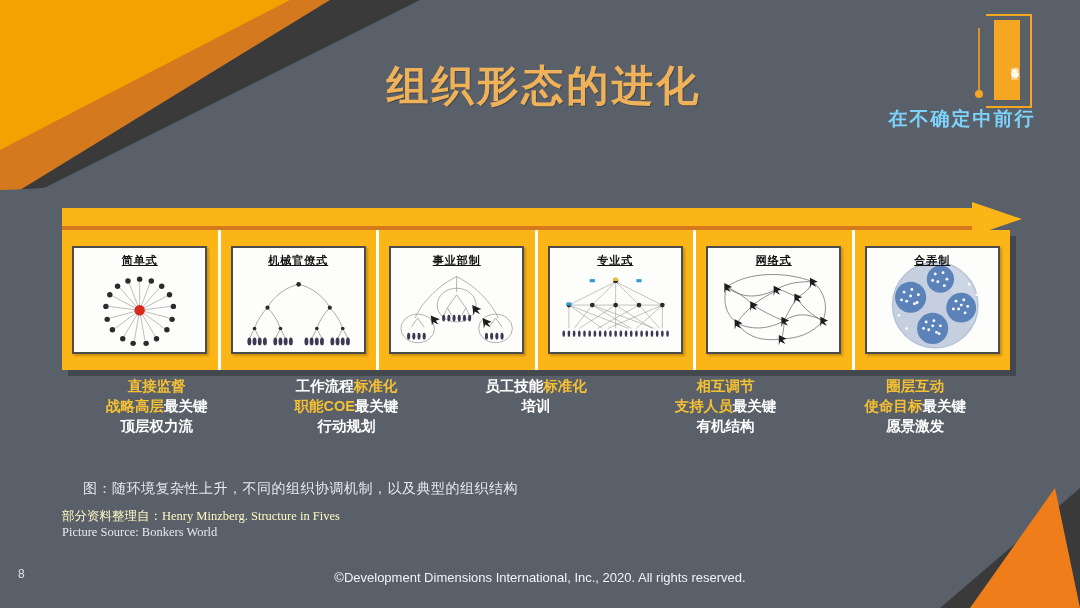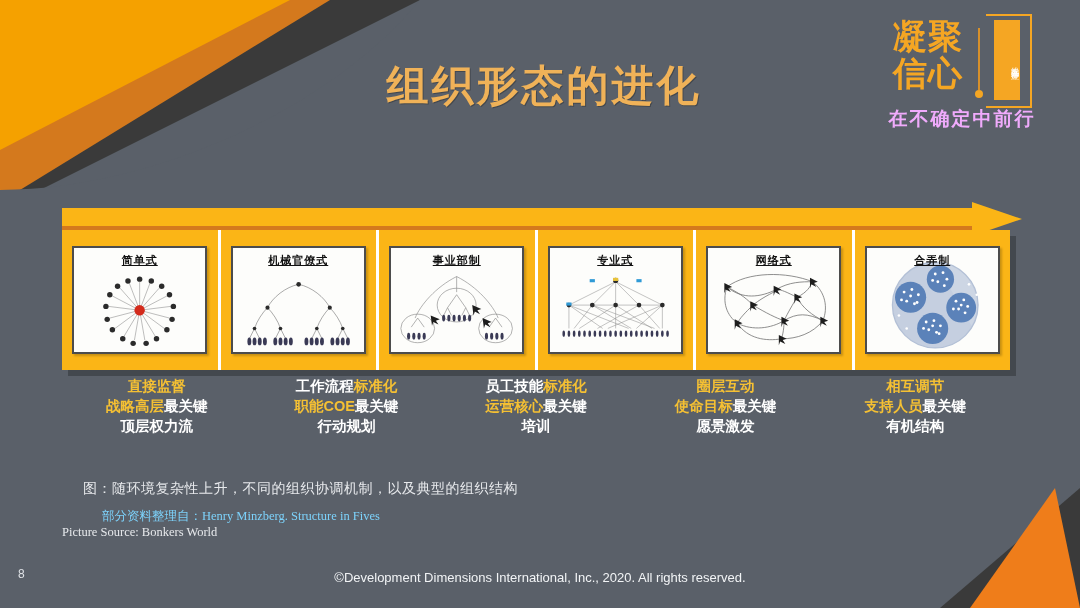--- a/index.html
+++ b/index.html
@@ -29,21 +29,21 @@
 
   
   .logo { position:absolute; right:18px; top:14px; width:200px; height:140px; }
   .logo-main { position:absolute; left:0; top:4px; width:132px; }
   .logo-zn {
     font-size:34px; font-weight:bold; color:#f5a623;
     letter-spacing:1px; line-height:37px; text-align:center;
   }
   .logo-sub {
     position:absolute; left:2px; top:92px; width:196px;
-    font-size:19px; font-weight:bold; color:#f0abfc;
+    font-size:19px; font-weight:bold; color:#7dd3fc;
     letter-spacing:2px; text-align:center;
   }
   .logo-banner {
     position:absolute; left:132px; top:6px;
     width:26px; height:80px;
     background:#f5a623;
     color:#fff; font-size:8px; line-height:12px;
     writing-mode:vertical-rl; text-orientation:upright;
     padding-top:6px; letter-spacing:1px;
     display:flex; justify-content:center;
@@ -97,23 +97,22 @@
   .o { color:#f5c033;margin-top:48px; }
   .w { color:#ffffff; }
 
   
   .note1 {
     position:absolute; left:62px; top:480px;
     font-size:14px; color:#e7e9ec; letter-spacing:.5px;margin-left:21px;
   }
   .note2 {
     position:absolute; left:62px; top:508px;
-    font-size:12.5px; color:#7dd3fc;
+    font-size:12.5px; color:#fef9c3;
     font-family:"Liberation Serif","DejaVu Serif",serif;
-    margin-left:40px;
   }
   .note3 {
     position:absolute; left:62px; top:525px;
     font-size:12.5px; color:#e7e9ec;
     font-family:"Liberation Serif","DejaVu Serif",serif;
   }
 
   .pagenum { position:absolute; left:18px; top:567px; font-size:12px; color:#dfe2e6; }
   .copyright {
     position:absolute; left:0; top:570px; width:1080px;
@@ -136,24 +135,20 @@
     <path d="M260,0 L260,120 L120,120 Z" fill="#3a3a3a"></path>
     <path d="M235,0 L260,120 L150,120 Z" fill="#ef7d1a"></path>
   </svg>
 
   <div class="title">组织形态的进化</div>
 
   <div class="logo">
     <div class="logo-frame"></div>
     <div class="logo-stick"></div>
     <div class="logo-dot"></div>
-    <div class="logo-main">
-      <div class="logo-zn">凝聚</div>
-      <div class="logo-zn">信心</div>
-    </div>
     <div class="logo-banner">线上系列讲座</div>
     <div class="logo-sub">在不确定中前行</div>
   </div>
 
   <div class="band-wrap">
     <svg class="arrow-top" viewBox="0 0 960 34" preserveAspectRatio="none">
       <path d="M0,6 L910,6 L910,0 L960,17 L910,34 L910,28 L0,28 Z" fill="#fbb516"></path>
       <path d="M0,24 L910,24 L910,28 L0,28 Z" fill="#d4791d"></path>
     </svg>
 
@@ -476,36 +471,35 @@
 
     <div class="cap">
       <div><span class="w">工作流程</span><span class="o">标准化</span></div>
       <div><span class="o">职能COE</span><span class="w">最关键</span></div>
       <div class="w">行动规划</div>
     </div>
 
 
     <div class="cap">
       <div><span class="w">员工技能</span><span class="o">标准化</span></div>
-      <div><span class="o">运营核心</span><span class="w">最关键</span></div>
       <div class="w">培训</div>
+    </div>
+
+    <div class="cap">
+      <div><span class="w"></span><span class="o">相互调节</span></div>
+      <div><span class="o">支持人员</span><span class="w">最关键</span></div>
+      <div class="w">有机结构</div>
     </div>
 
     <div class="cap">
       <div><span class="w"></span><span class="o">圈层互动</span></div>
       <div><span class="o">使命目标</span><span class="w">最关键</span></div>
       <div class="w">愿景激发</div>
     </div>
 
-    <div class="cap">
-      <div><span class="w"></span><span class="o">相互调节</span></div>
-      <div><span class="o">支持人员</span><span class="w">最关键</span></div>
-      <div class="w">有机结构</div>
-    </div>
-
   </div>
 
   <div class="note1">图：随环境复杂性上升，不同的组织协调机制，以及典型的组织结构</div>
   <div class="note2">部分资料整理自：Henry Minzberg. Structure in Fives</div>
   <div class="note3">Picture Source: Bonkers World</div>
 
   <div class="pagenum">8</div>
   <div class="copyright">©Development Dimensions International, Inc., 2020. All rights reserved.</div>
 
 </div>

